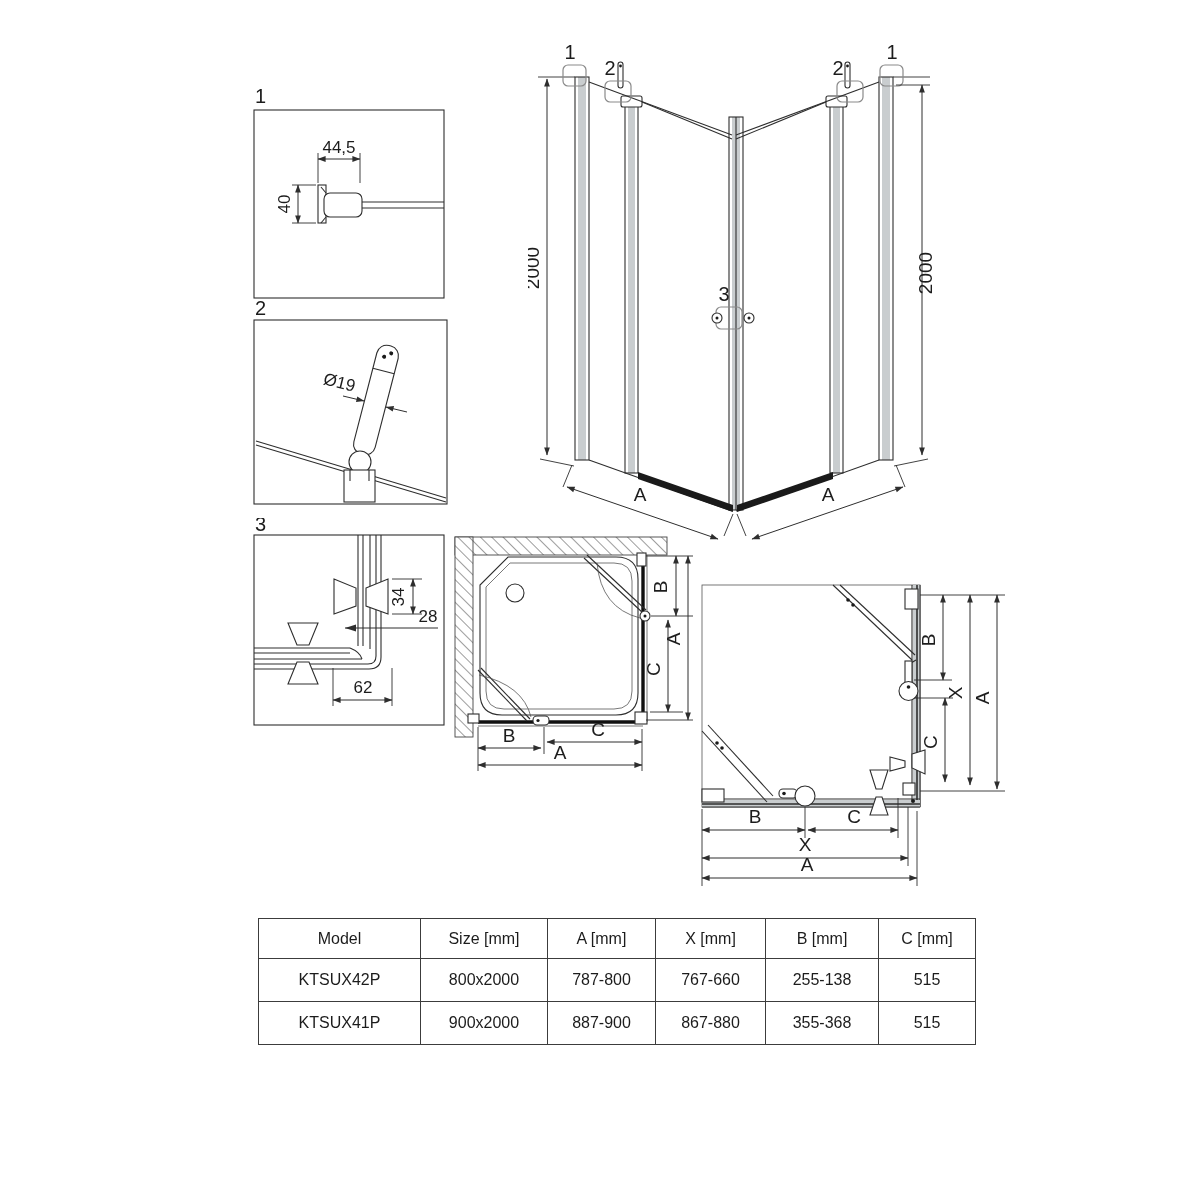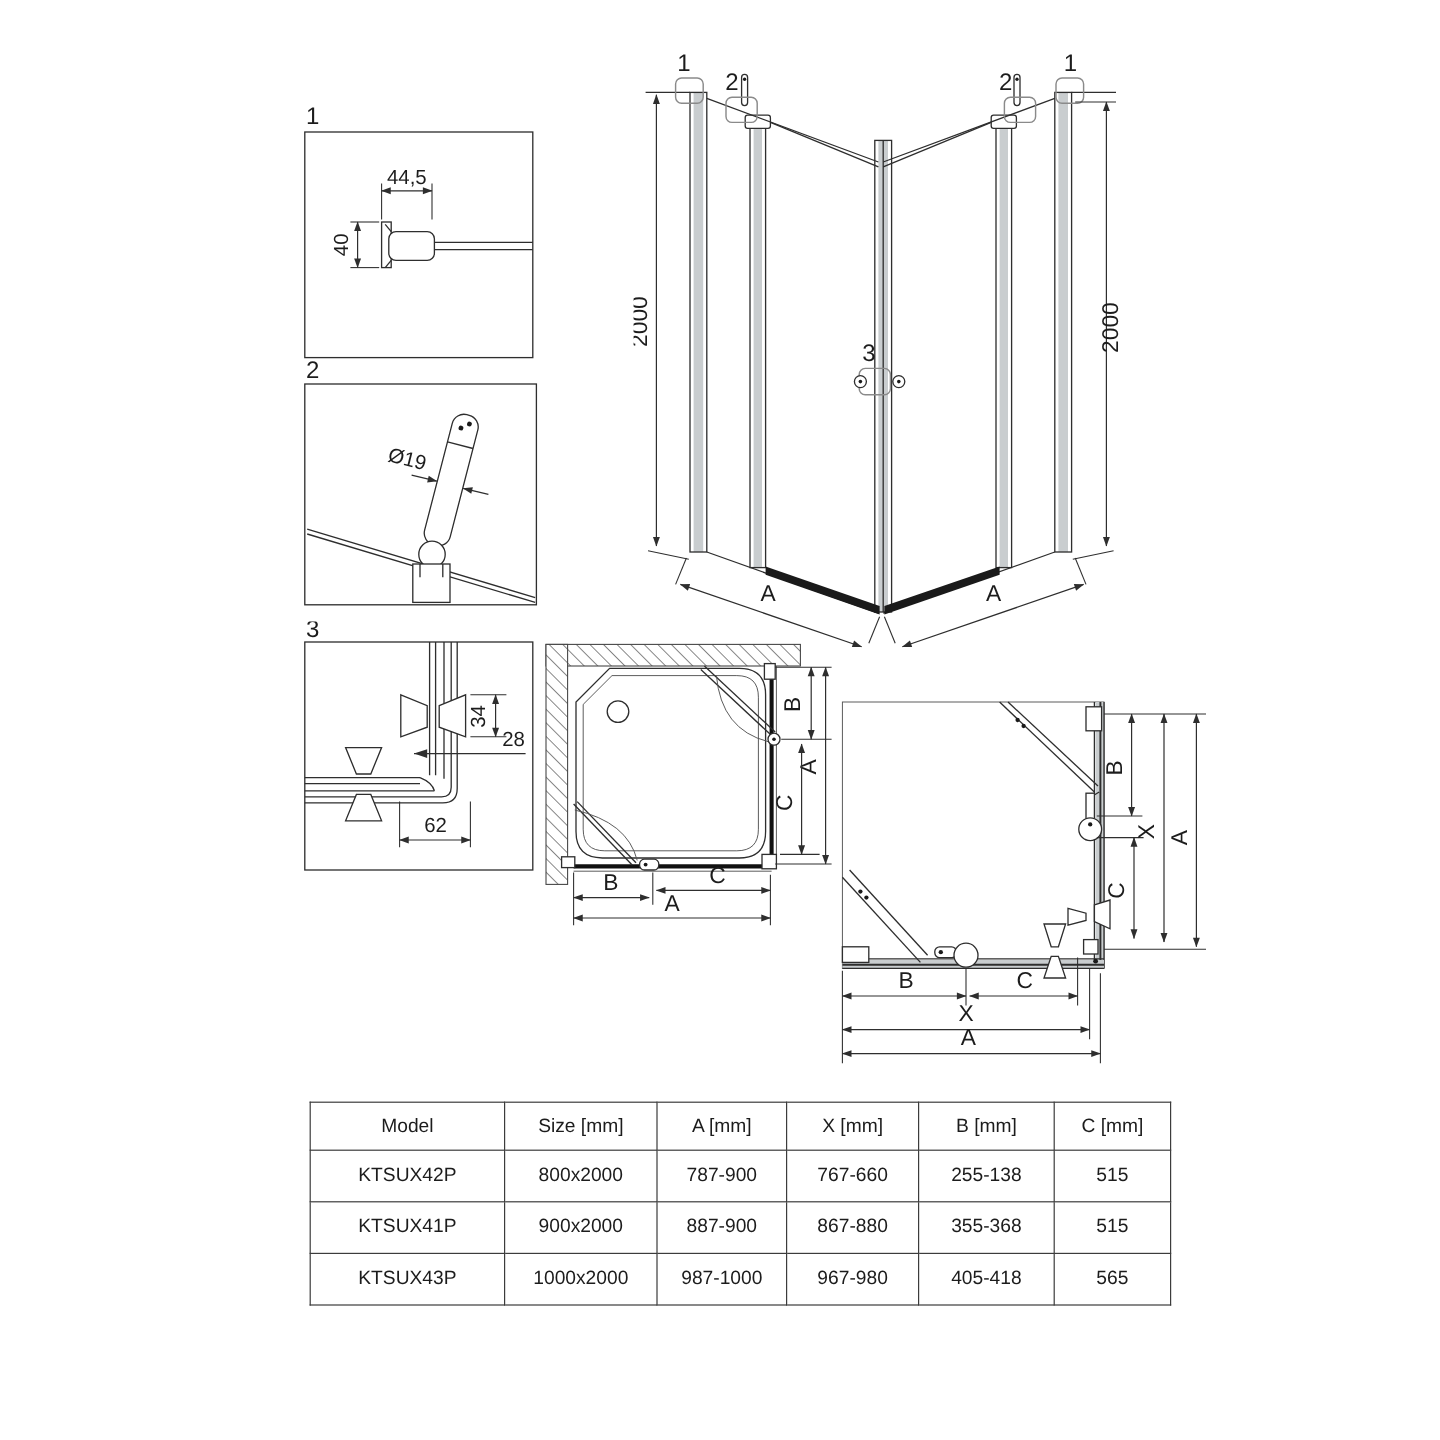--- a/index.html
+++ b/index.html
@@ -386,38 +386,30 @@
           <th>A [mm]</th>
           <th>X [mm]</th>
           <th>B [mm]</th>
           <th>C [mm]</th>
         </tr>
       </thead>
       <tbody>
         <tr>
           <td>KTSUX42P</td>
           <td>800x2000</td>
-          <td>787-900</td>
+          <td>787-800</td>
           <td>767-660</td>
           <td>255-138</td>
           <td>515</td>
         </tr>
         <tr>
           <td>KTSUX41P</td>
           <td>900x2000</td>
           <td>887-900</td>
           <td>867-880</td>
           <td>355-368</td>
           <td>515</td>
         </tr>
-        <tr>
-          <td>KTSUX43P</td>
-          <td>1000x2000</td>
-          <td>987-1000</td>
-          <td>967-980</td>
-          <td>405-418</td>
-          <td>565</td>
-        </tr>
       </tbody>
     </table>
   </div>
 
 </div>
 
 </body></html>

